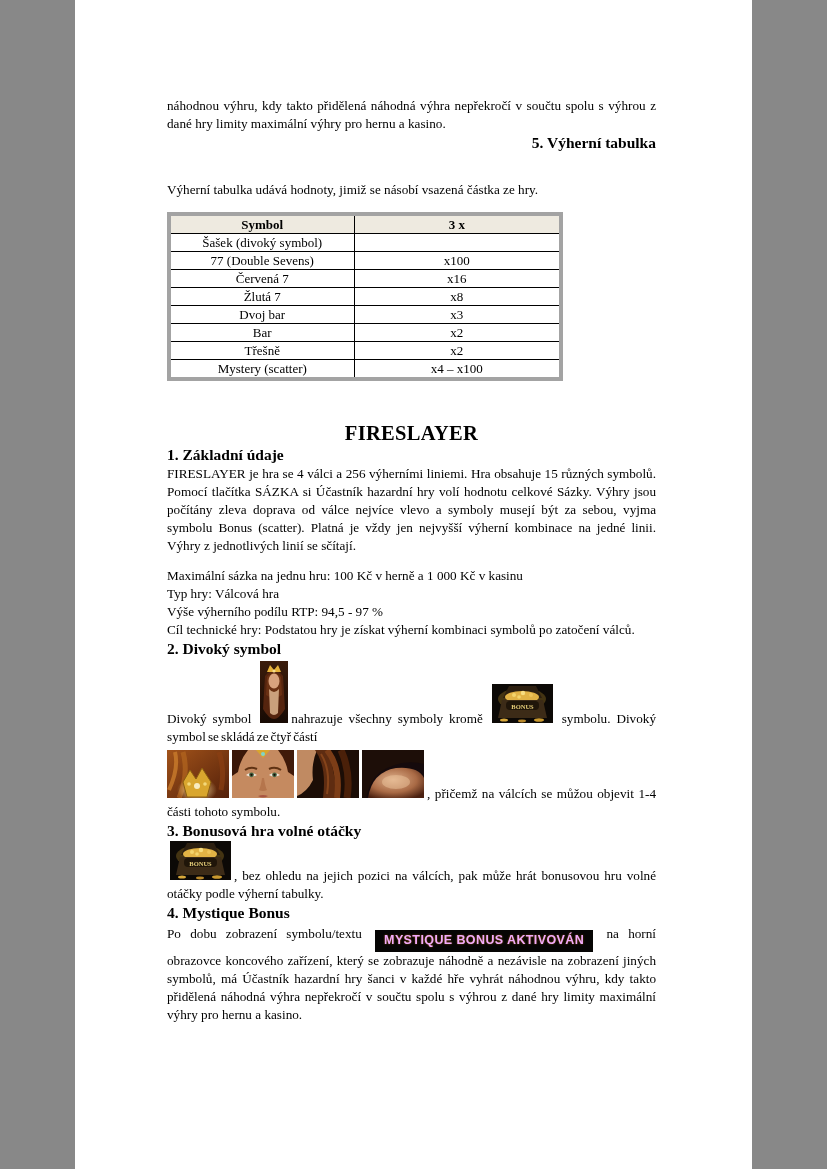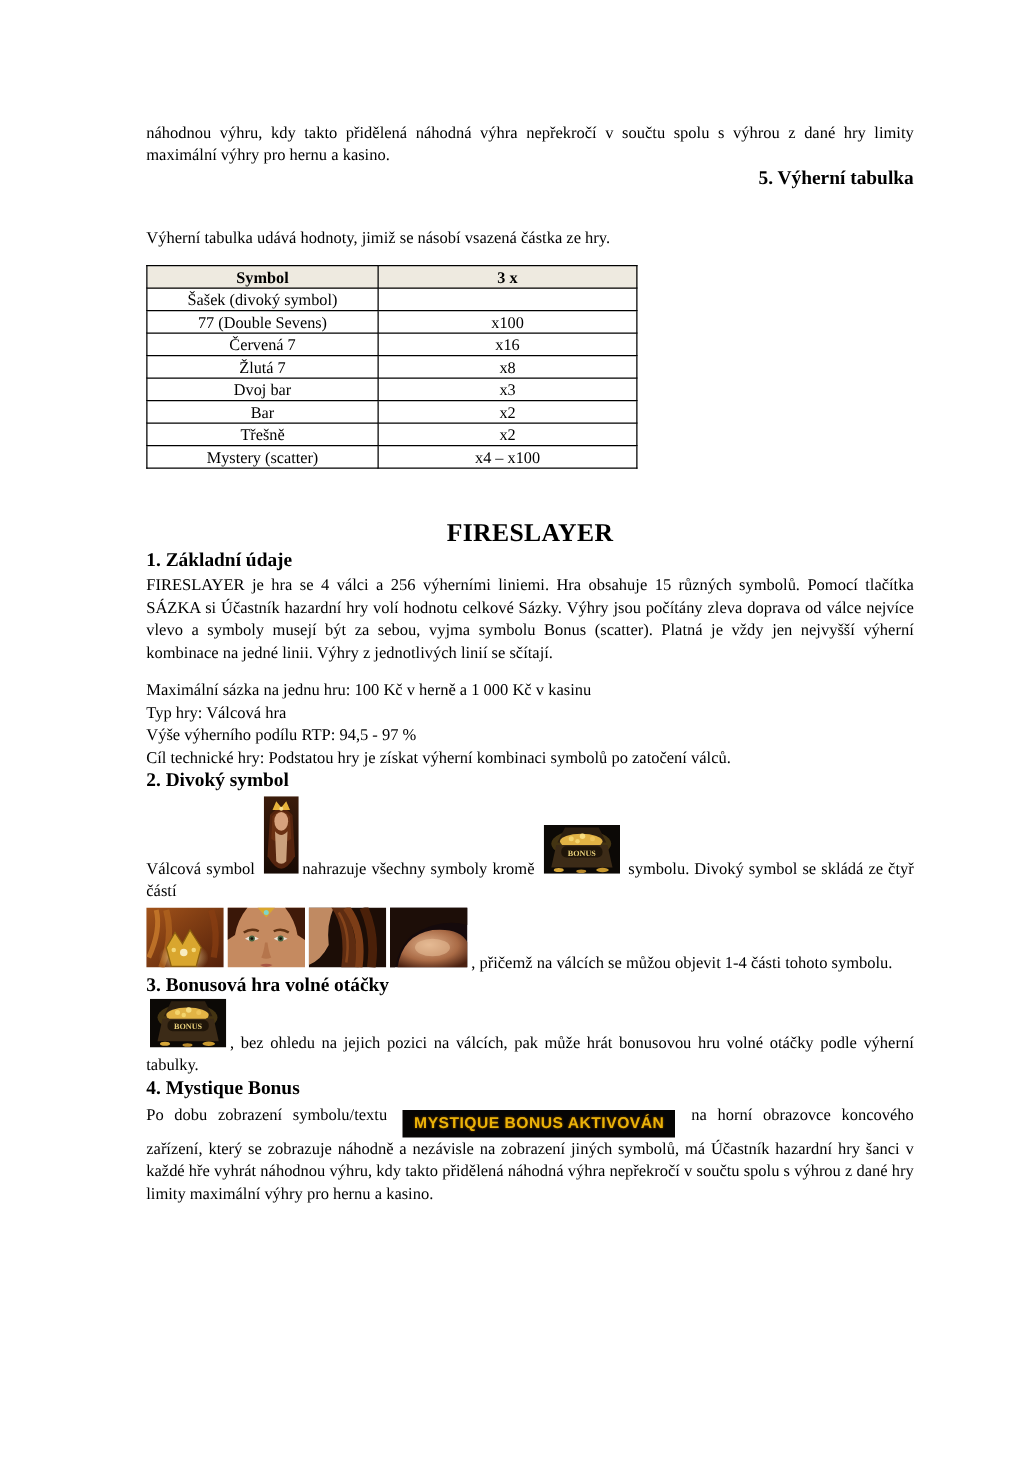--- a/index.html
+++ b/index.html
@@ -1,22 +1,22 @@
 <!DOCTYPE html>
 <html><head>
 <meta charset="utf-8">
 <style>
   html,body{margin:0;padding:0;background:#888;}
   .page{
     position:relative;
-    width:827px;height:1169px;
+    width:677px;height:1169px;
     background:#ffffff;
     margin:0 auto;
     box-sizing:border-box;
-    padding:97px 96px 0 117px;
+    padding:97px 96px 0 92px;
     font-family:"Liberation Serif", serif;
     font-size:13.2px;
     line-height:18px;
     color:#000;
     overflow:hidden;
   }
   p{margin:0;}
   .para{text-align:justify;}
   .tight{word-spacing:-1.2px;}
   h2.sec{
@@ -24,21 +24,21 @@
     line-height:20px;
     font-weight:bold;
     margin:0;
   }
   .h-s5{margin-top:23px;text-align:right;}
   .intro{margin-top:28px;font-family:Liberation Serif, serif;}
   table.paytable{
     border-collapse:collapse;
     margin-top:13px;
     width:392px;
-    border:1px solid #a3a3a3;
+    border:4px solid #a3a3a3;
     table-layout:fixed;
   }
   table.paytable th, table.paytable td{
     border:1px solid #000;
     font-size:13px;
     line-height:14px;
     padding:1px 4px;
     text-align:center;
     height:15px;
   }
@@ -73,21 +73,21 @@
     line-height:0;
   }
   .img svg{display:block;}
   .img-wild-tall{width:28px;height:62px;margin:0 3px;}
   .img-chest{width:61px;height:39px;margin:0 3px;}
   .img-part{width:62px;height:48px;margin-right:3px;}
   .banner{
     display:inline-block;
     vertical-align:-6px;
     background:#060504;
-    color:#eab308;
+    color:#f0abfc;
     font-family:"Liberation Sans", sans-serif;
     font-weight:bold;
     font-size:12.5px;
     line-height:13px;
     letter-spacing:.4px;
     padding:4px 9px 5px 9px;
     margin:0 4px;
     text-shadow:0 0 2px #8a4d00;
     white-space:nowrap;
   }
@@ -159,21 +159,21 @@
   <div class="details">
     <div>Maximální sázka na jednu hru: 100 Kč v herně a 1 000 Kč v kasinu</div>
     <div>Typ hry: Válcová hra</div>
     <div>Výše výherního podílu RTP: 94,5 - 97 %</div>
     <div>Cíl technické hry: Podstatou hry je získat výherní kombinaci symbolů po zatočení válců.</div>
   </div>
 
   <h2 class="sec h-s2">2. Divoký symbol</h2>
 
   <p class="para wild-para tight">
-    <span>Válcová symbol</span>
+    <span>Divoký symbol</span>
     <span class="img img-wild-tall"><svg viewBox="0 0 28 62" width="28" height="62" xmlns="http://www.w3.org/2000/svg">
         <defs>
           <linearGradient id="wtbg" x1="0" y1="0" x2="0" y2="1">
             <stop offset="0" stop-color="#3b1c0b"></stop>
               <stop offset="1" stop-color="#170a04"></stop>
           </linearGradient>
         </defs>
         <rect width="28" height="62" fill="url(#wtbg)"></rect>
         <path d="M5 15 Q14 4 23 15 L25 48 Q19 58 14 58 Q9 58 3 48 Z" fill="#55240e"></path>
         <path d="M7 16 Q14 8 21 16 L22 34 Q14 40 6 34 Z" fill="#6b3113"></path>

